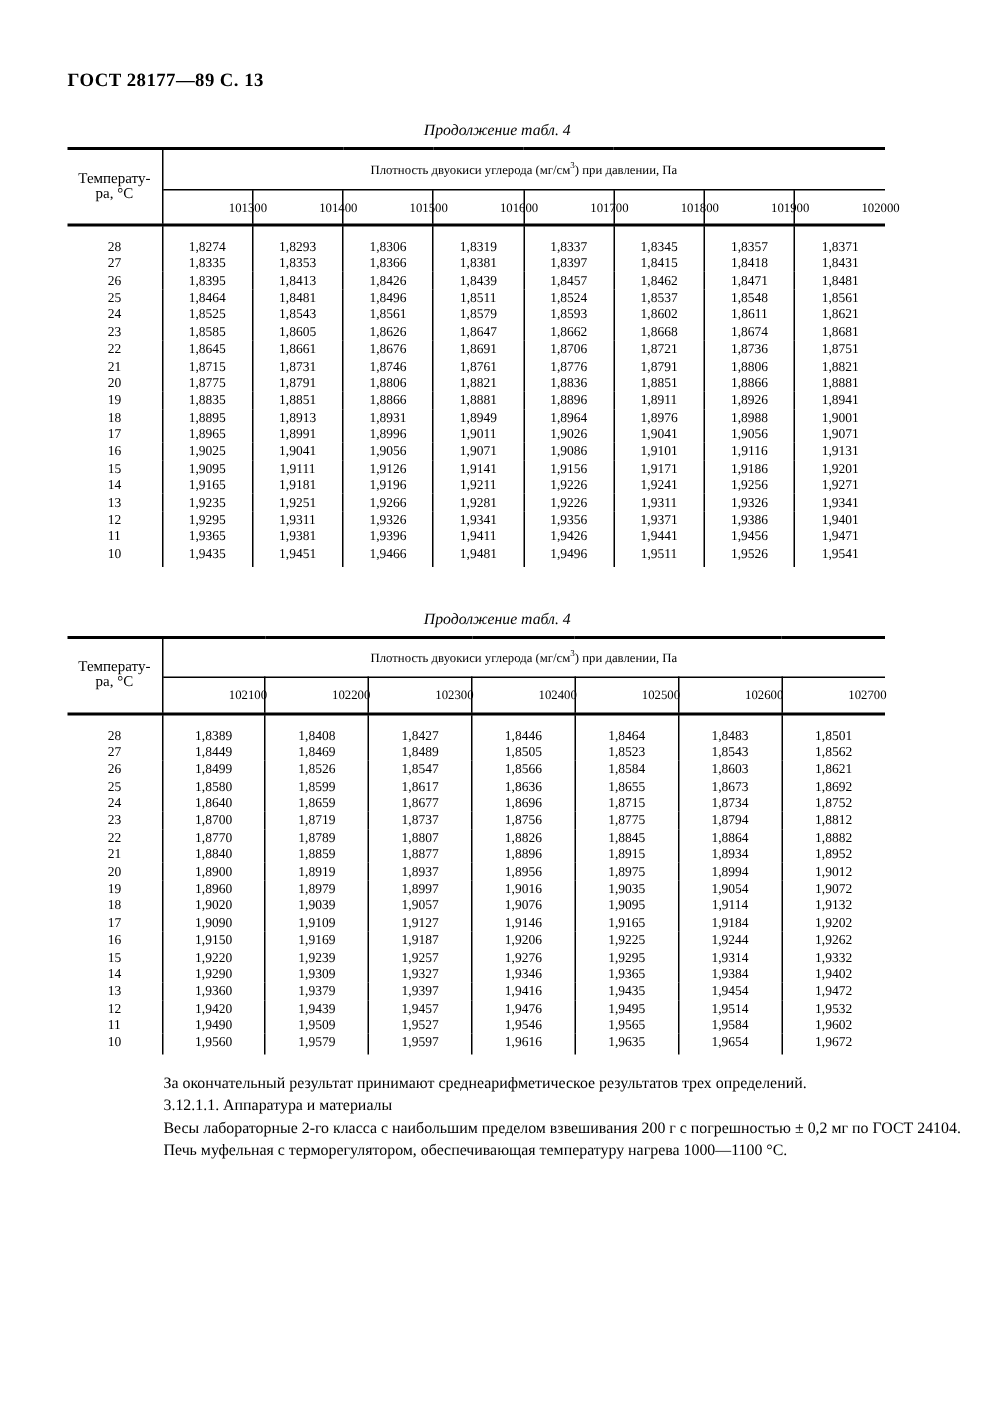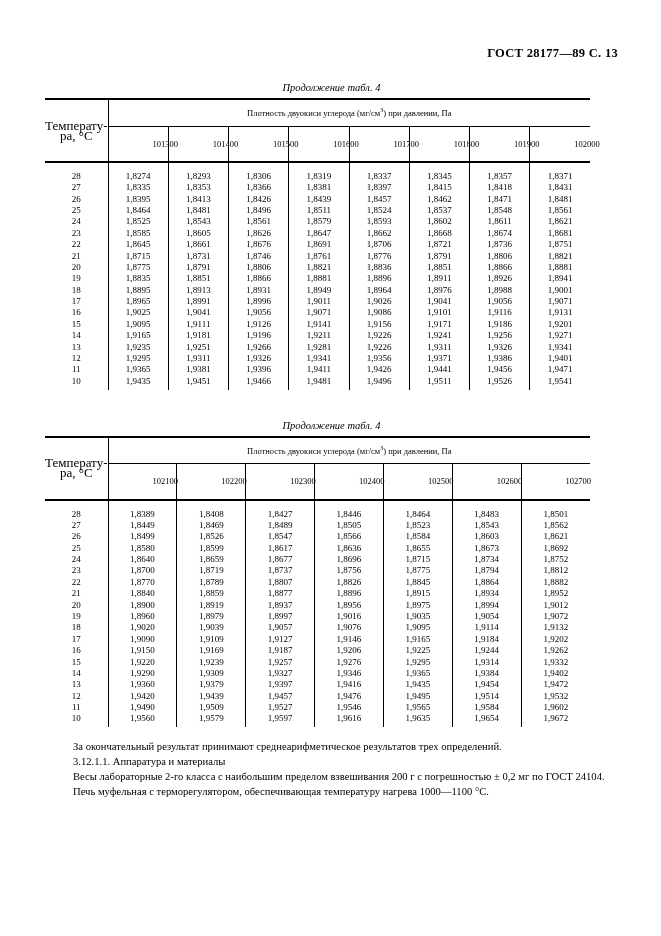--- a/index.html
+++ b/index.html
@@ -8,21 +8,21 @@
     width: 661px; height: 936px;
     font-family: "Liberation Serif", "DejaVu Serif", serif;
     color: #000;
     overflow: hidden;
   }
   .page {
     width: 661px; height: 936px;
     padding: 46px 43px 0 45px;
   }
   .gost-header {
-    text-align: right;
+    text-align: left;
     font-weight: bold;
     font-size: 12.5px;
     letter-spacing: 0.3px;
     height: 15px;
   }
   .cont-label {
     text-align: center;
     font-style: italic;
     font-size: 10.5px;
     margin-bottom: 5px;
@@ -37,46 +37,46 @@
   }
   table.dtable th, table.dtable td {
     font-weight: normal;
     text-align: center;
     vertical-align: middle;
     padding: 0;
   }
   th.temp-col {
     width: 63px;
     border-right: 1.5px solid #000;
-    font-size: 13px;
+    font-size: 10px;
     line-height: 10px;
     white-space: pre-line;
   }
   th.density {
     height: 27px;
     border-bottom: 1px solid #000;
     font-size: 8.5px;
   }
   th.density sup { font-size: 6px; }
   tr.pressure-row th {
-    height: 36px;
+    height: 24px;
     font-size: 8.5px;
     padding-left: 44px;
   }
   tr.pressure-row th + th { border-left: 1.5px solid #000; }
   table.dtable thead { border-bottom: 2.5px solid #000; }
   table.dtable tbody td {
     font-size: 9px;
     height: 11.4px;
     line-height: 11px;
   }
   table.dtable tbody td + td { border-left: 1.5px solid #000; }
   table.dtable tbody tr:first-child td { padding-top: 8px; }
   table.dtable tbody tr:last-child td { padding-bottom: 3px; }
-  .body-text { margin-top: 13px; width: 573px; }
+  .body-text { margin-top: 13px; width: 573px; margin-left: 36px; }
   .body-text p {
     font-size: 10.6px;
     line-height: 14.9px;
     text-align: justify;
     text-indent: 28px;
   }
   .body-text p.bold { font-weight: bold; }
 </style>
 </head>
 <body>

